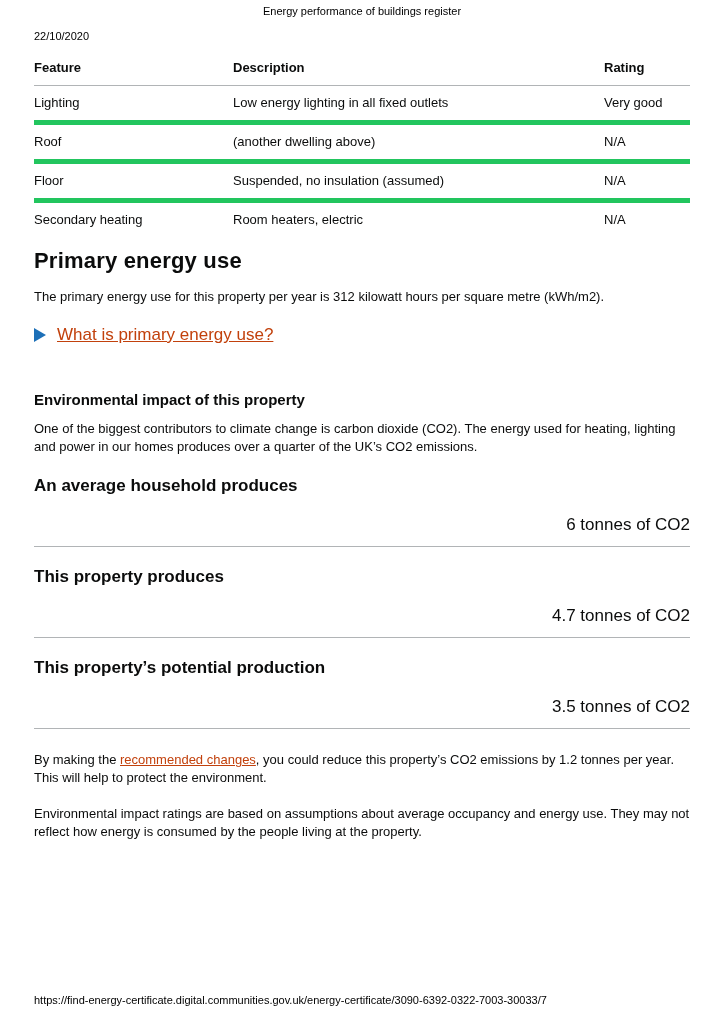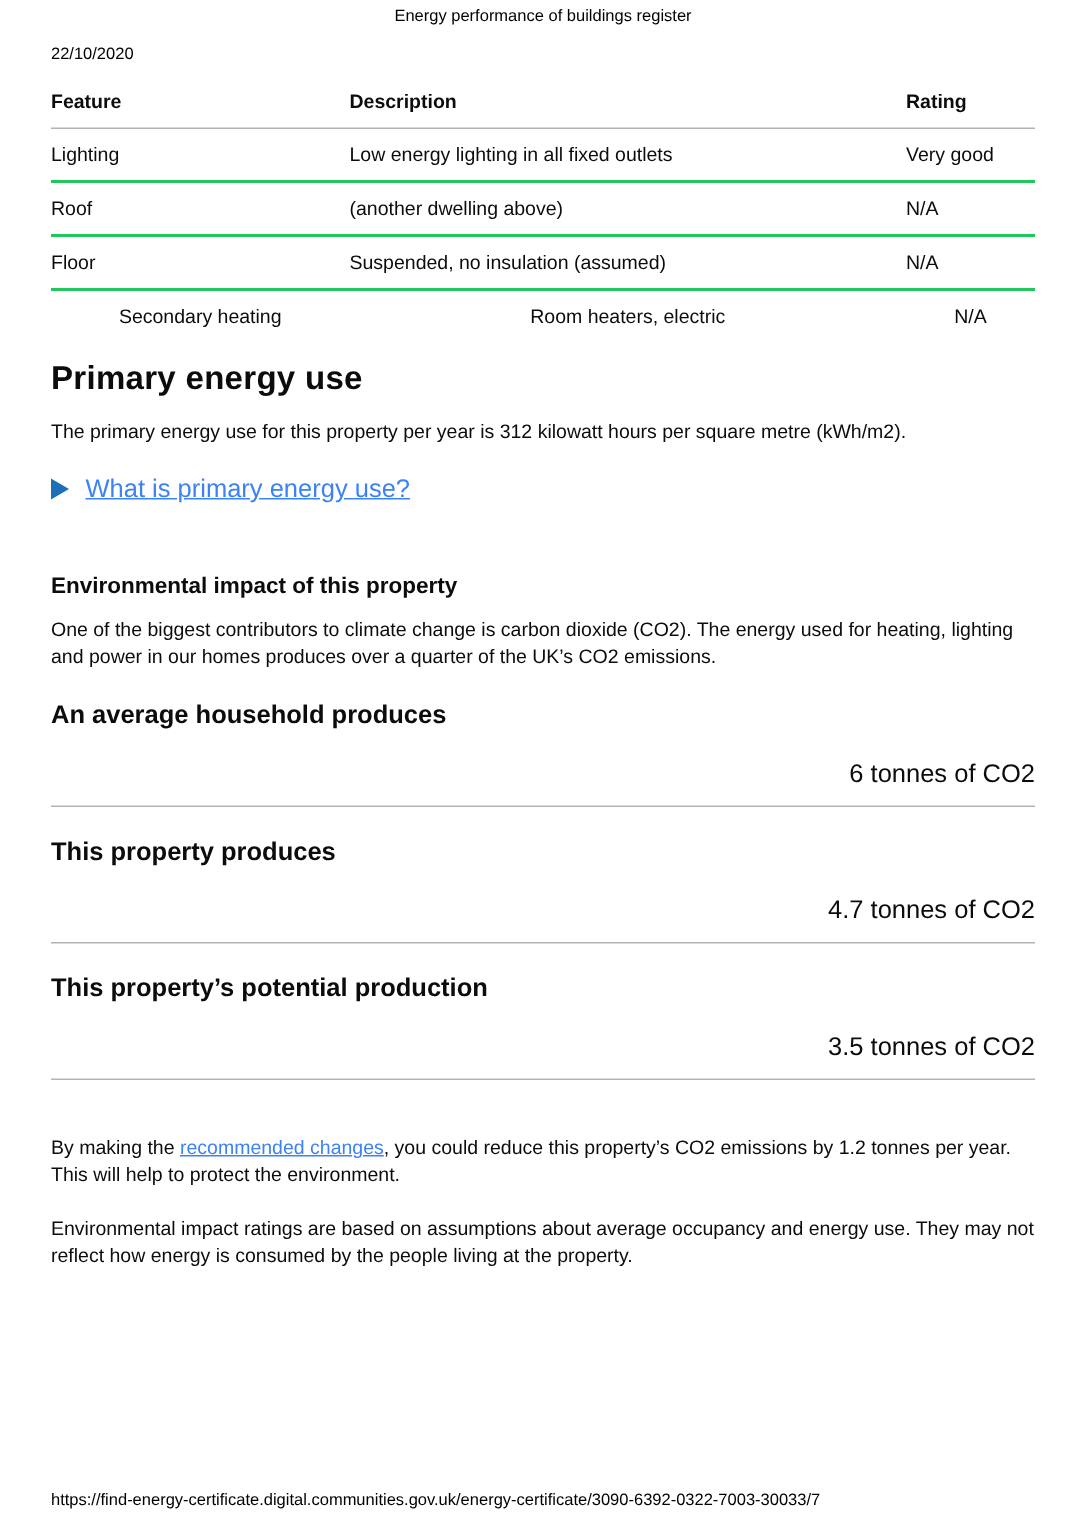--- a/index.html
+++ b/index.html
@@ -40,23 +40,23 @@
     grid-template-columns: 199px 371px 86px;
     align-items: center;
   }
   .trow.head {
     font-weight: bold;
     padding-bottom: 10px;
     border-bottom: 1px solid #b1b4b6;
   }
   .trow.body-row {
     padding: 9px 0 10px 0;
-    border-bottom: 2px solid #22c55e;
-  }
-  .trow.body-row:last-child { border-bottom: none; text-align: center; }
+    border-bottom: 5px solid #22c55e;
+  }
+  .trow.body-row:last-child { border-bottom: none; }
 
   
   .h1 {
     font-size: 22px;
     font-weight: bold;
     margin-top: 11px;
     letter-spacing: 0.2px;
   }
   .para {
     font-size: 13px;
@@ -69,21 +69,21 @@
     align-items: center;
   }
   .tri-icon {
     width: 0; height: 0;
     border-top: 7px solid transparent;
     border-bottom: 7px solid transparent;
     border-left: 12px solid #1d70b8;
     margin-right: 11px;
   }
   a.gov-link {
-    color: #3b82f6;
+    color: #c2410c;
     text-decoration: underline;
     cursor: pointer;
   }
   .details-row a.gov-link { font-size: 17px; }
 
   
   .h3 {
     font-size: 15px;
     font-weight: bold;
     margin-top: 46px;
@@ -98,21 +98,21 @@
   .stat-value {
     font-size: 17px;
     text-align: right;
     margin-top: 19px;
   }
   .rule {
     border: none;
     border-top: 1px solid #b1b4b6;
     margin-top: 11px;
   }
-  .para.reduction { margin-top: 36px; }
+  .para.reduction { margin-top: 22px; }
   .para.note { margin-top: 18px; }
 
   
   .print-footer {
     position: absolute;
     left: 34px; right: 34px;
     bottom: 18px;
     display: flex;
     justify-content: flex-start;
     font-size: 11px;

